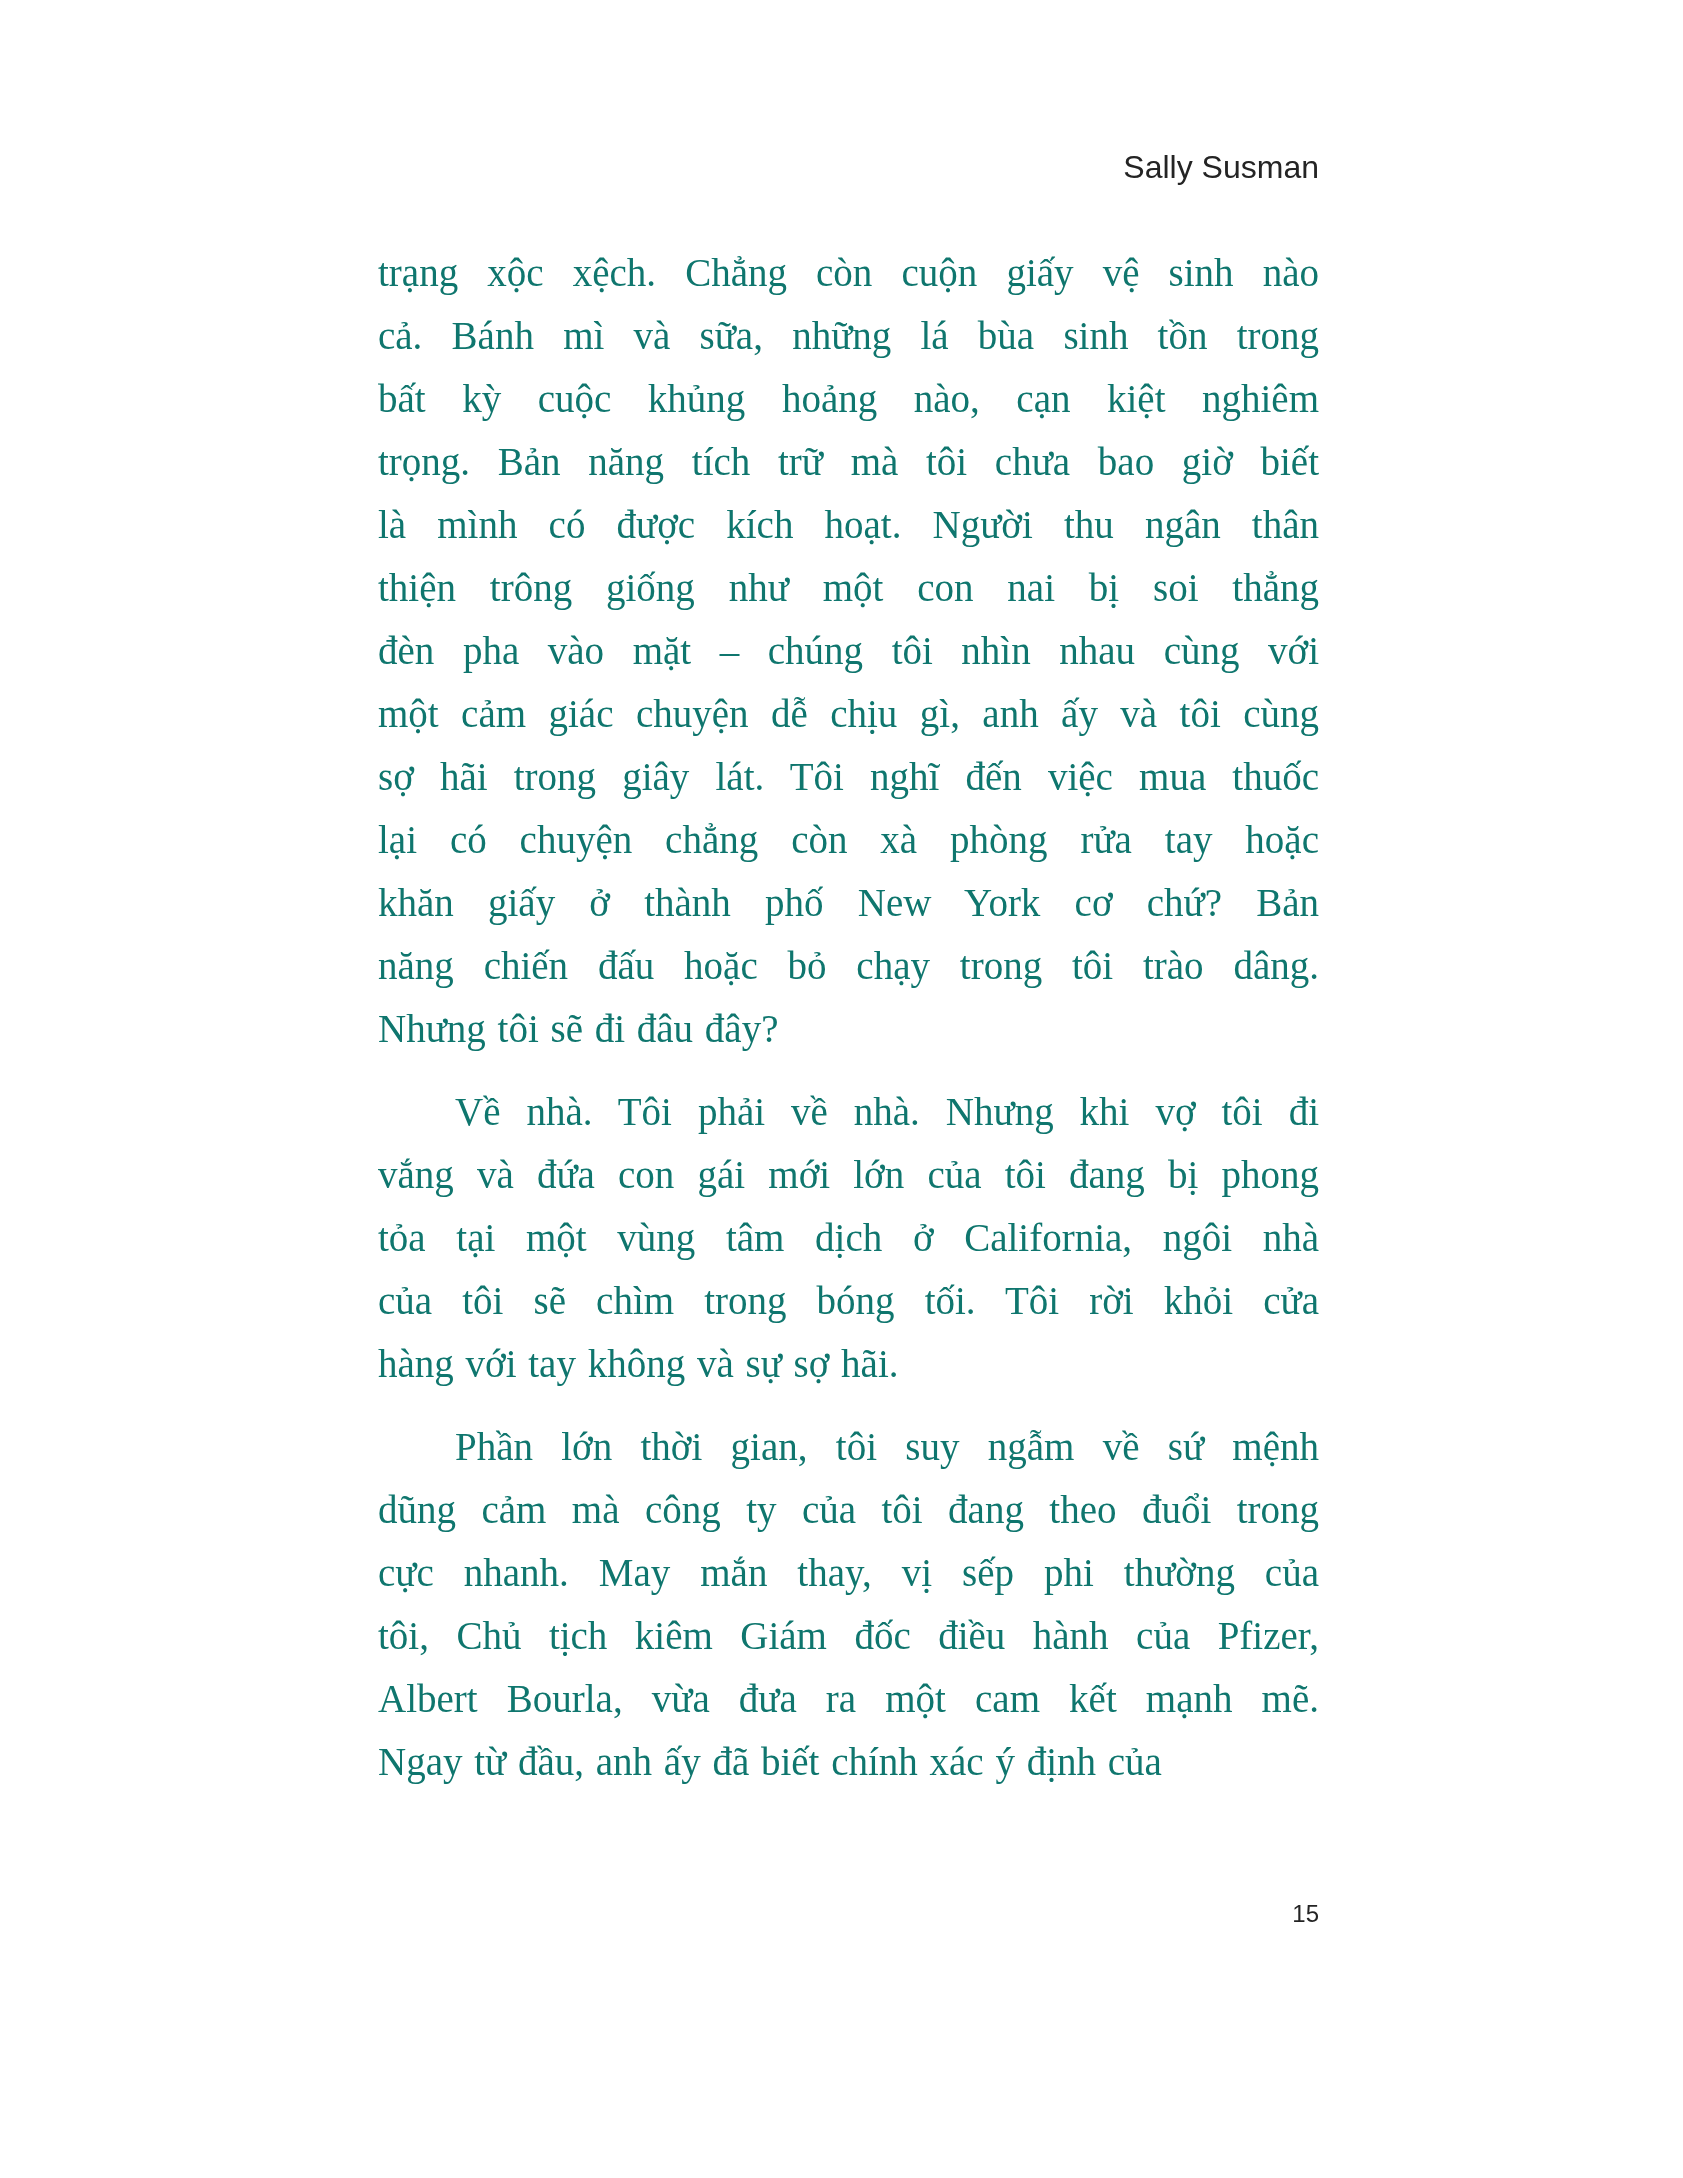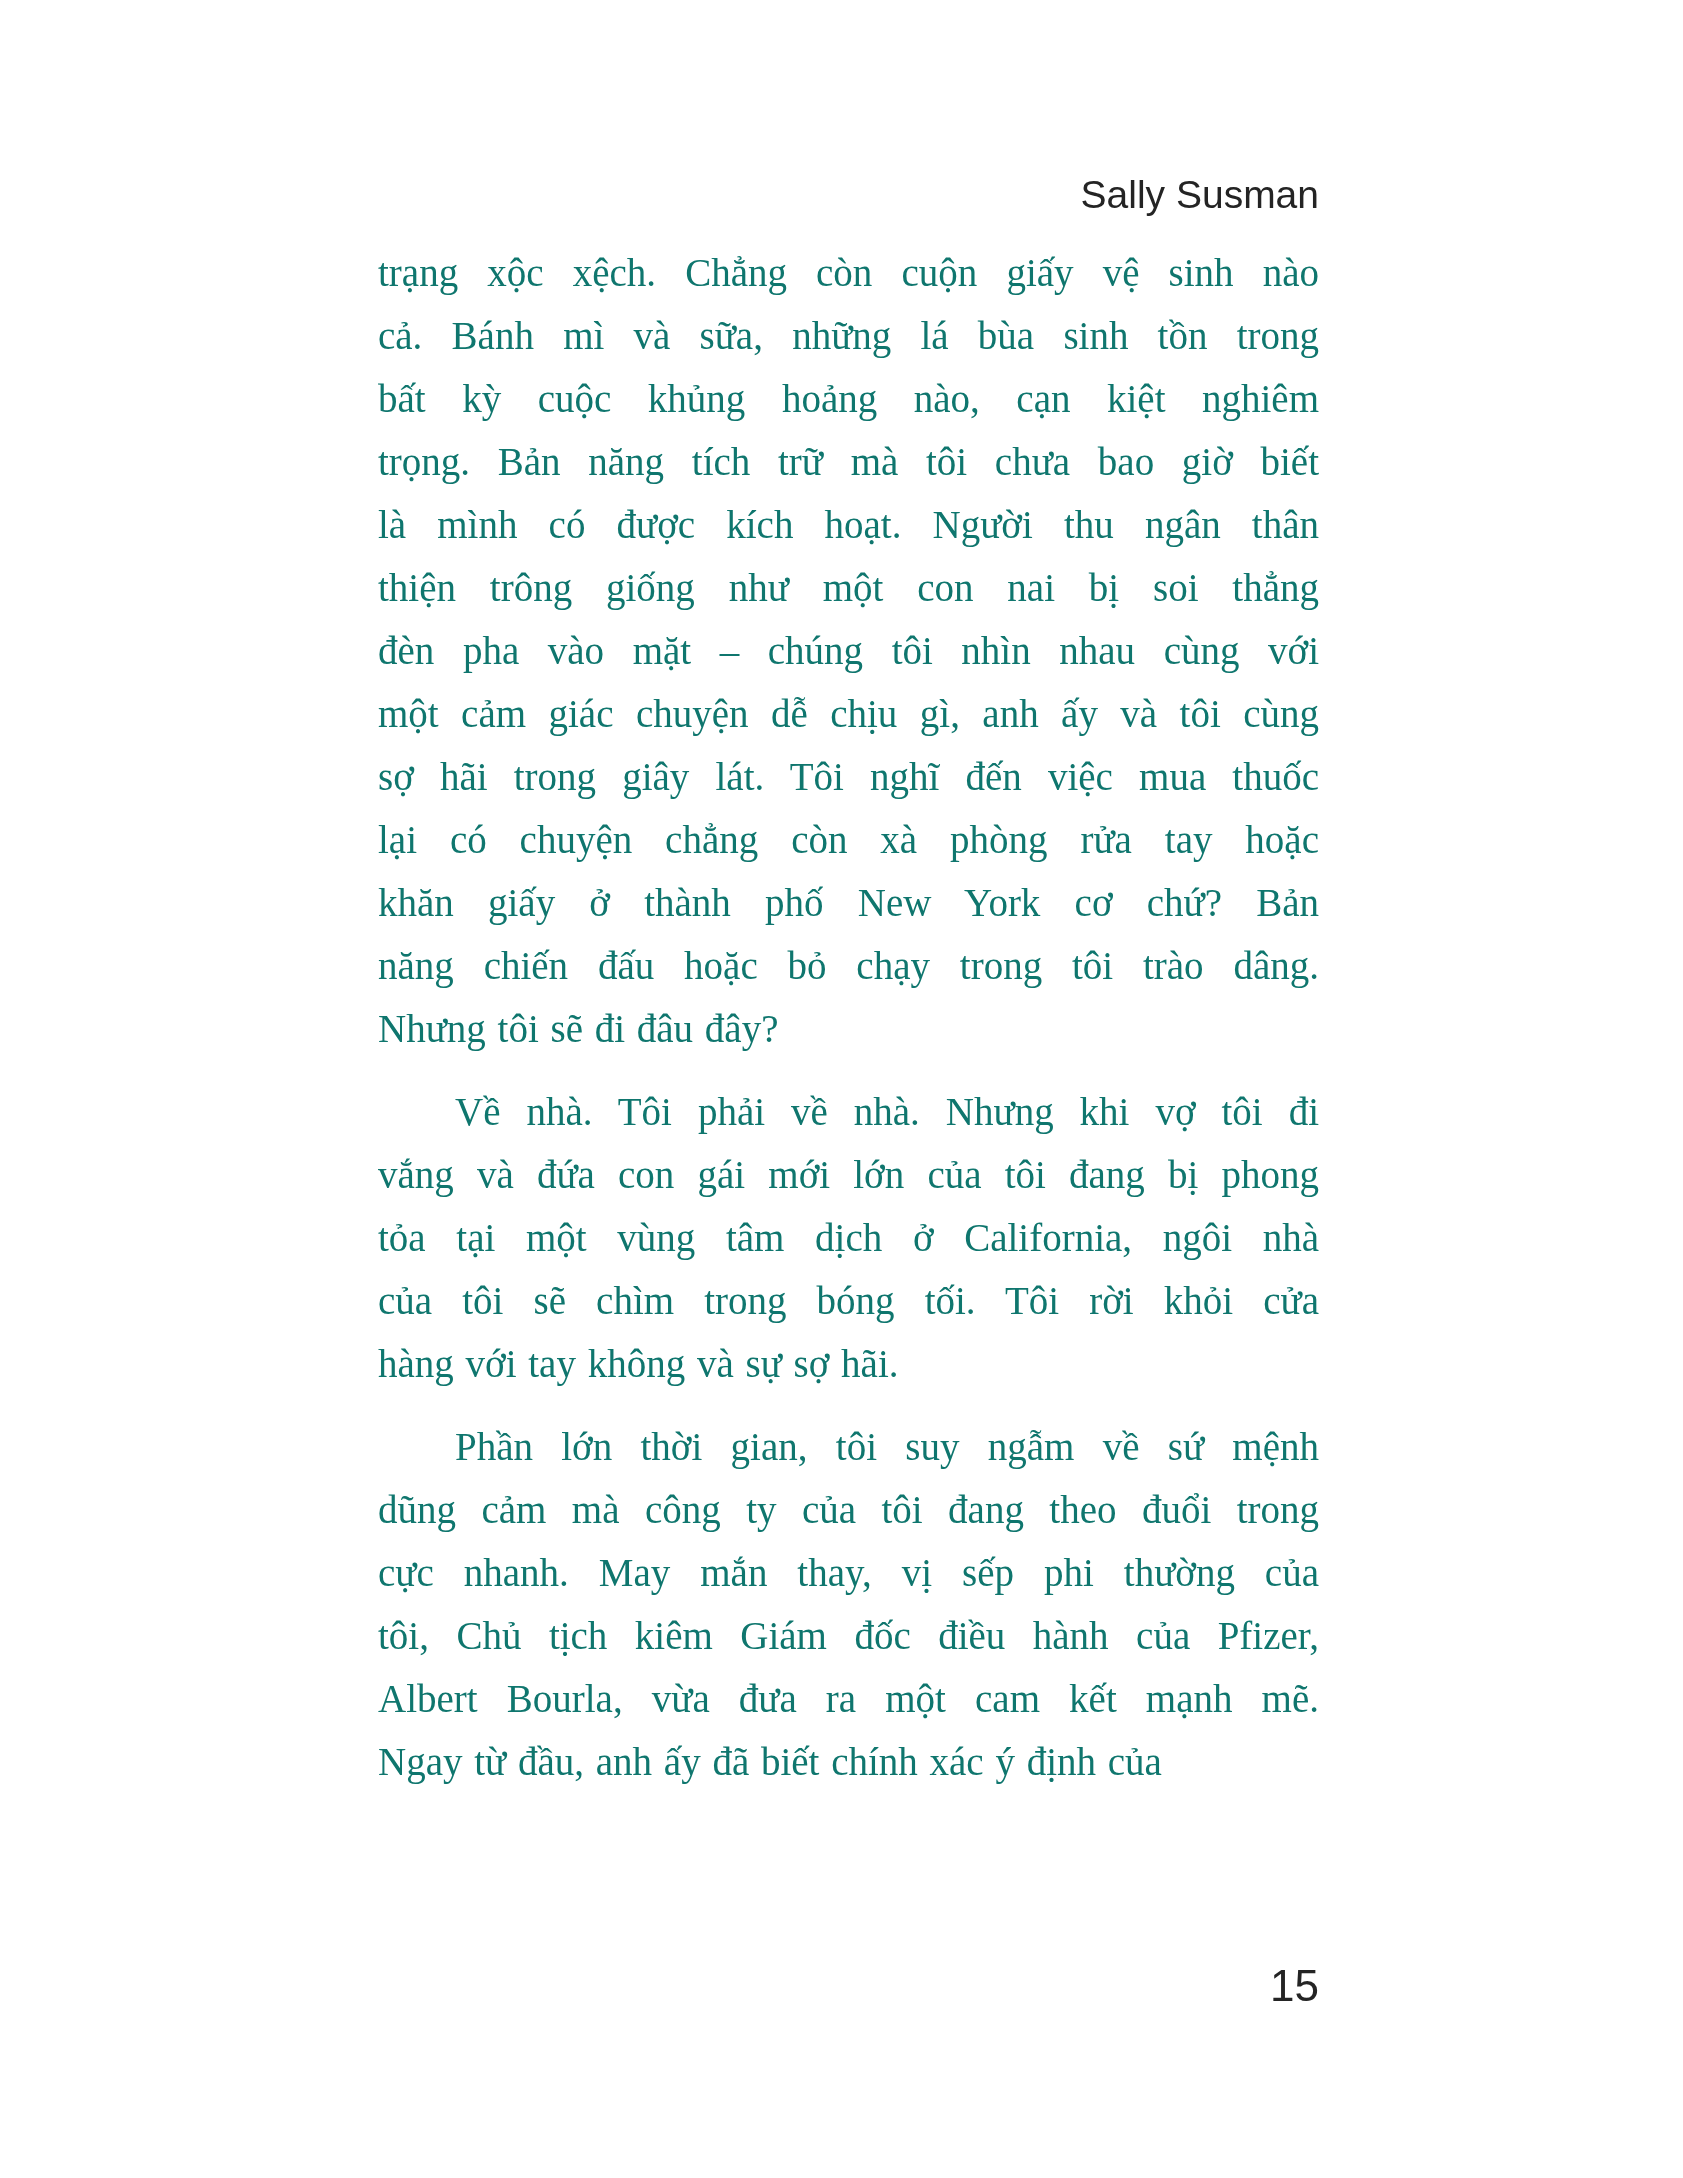--- a/index.html
+++ b/index.html
@@ -15,24 +15,23 @@
     overflow: hidden;
     font-family: "Liberation Serif", serif;
   }
   .running-header {
     position: absolute;
     top: 147px;
     left: 378px;
     width: 941px;
     text-align: right;
     font-family: "Liberation Sans", sans-serif;
-    font-size: 39px;
+    font-size: 32px;
     line-height: 40px;
     color: #242424;
-    margin-top: 28px;
   }
   .body-text {
     position: absolute;
     top: 241px;
     left: 378px;
     width: 941px;
     font-size: 39px;
     line-height: 63px;
     color: #0f766e;
   }
@@ -44,26 +43,26 @@
     word-spacing: 2px;
   }
   .line.last {
     text-align-last: left;
   }
   .line.indent {
     text-indent: 77px;
   }
   .page-number {
     position: absolute;
-    top: 1966px;
+    top: 1894px;
     left: 378px;
     width: 941px;
     text-align: right;
     font-family: "Liberation Sans", sans-serif;
-    font-size: 44px;
+    font-size: 24px;
     line-height: 40px;
     color: #242424;
   }
 </style>
 </head>
 <body>
 
 <div class="page">
 
   <div class="running-header">Sally Susman</div>

